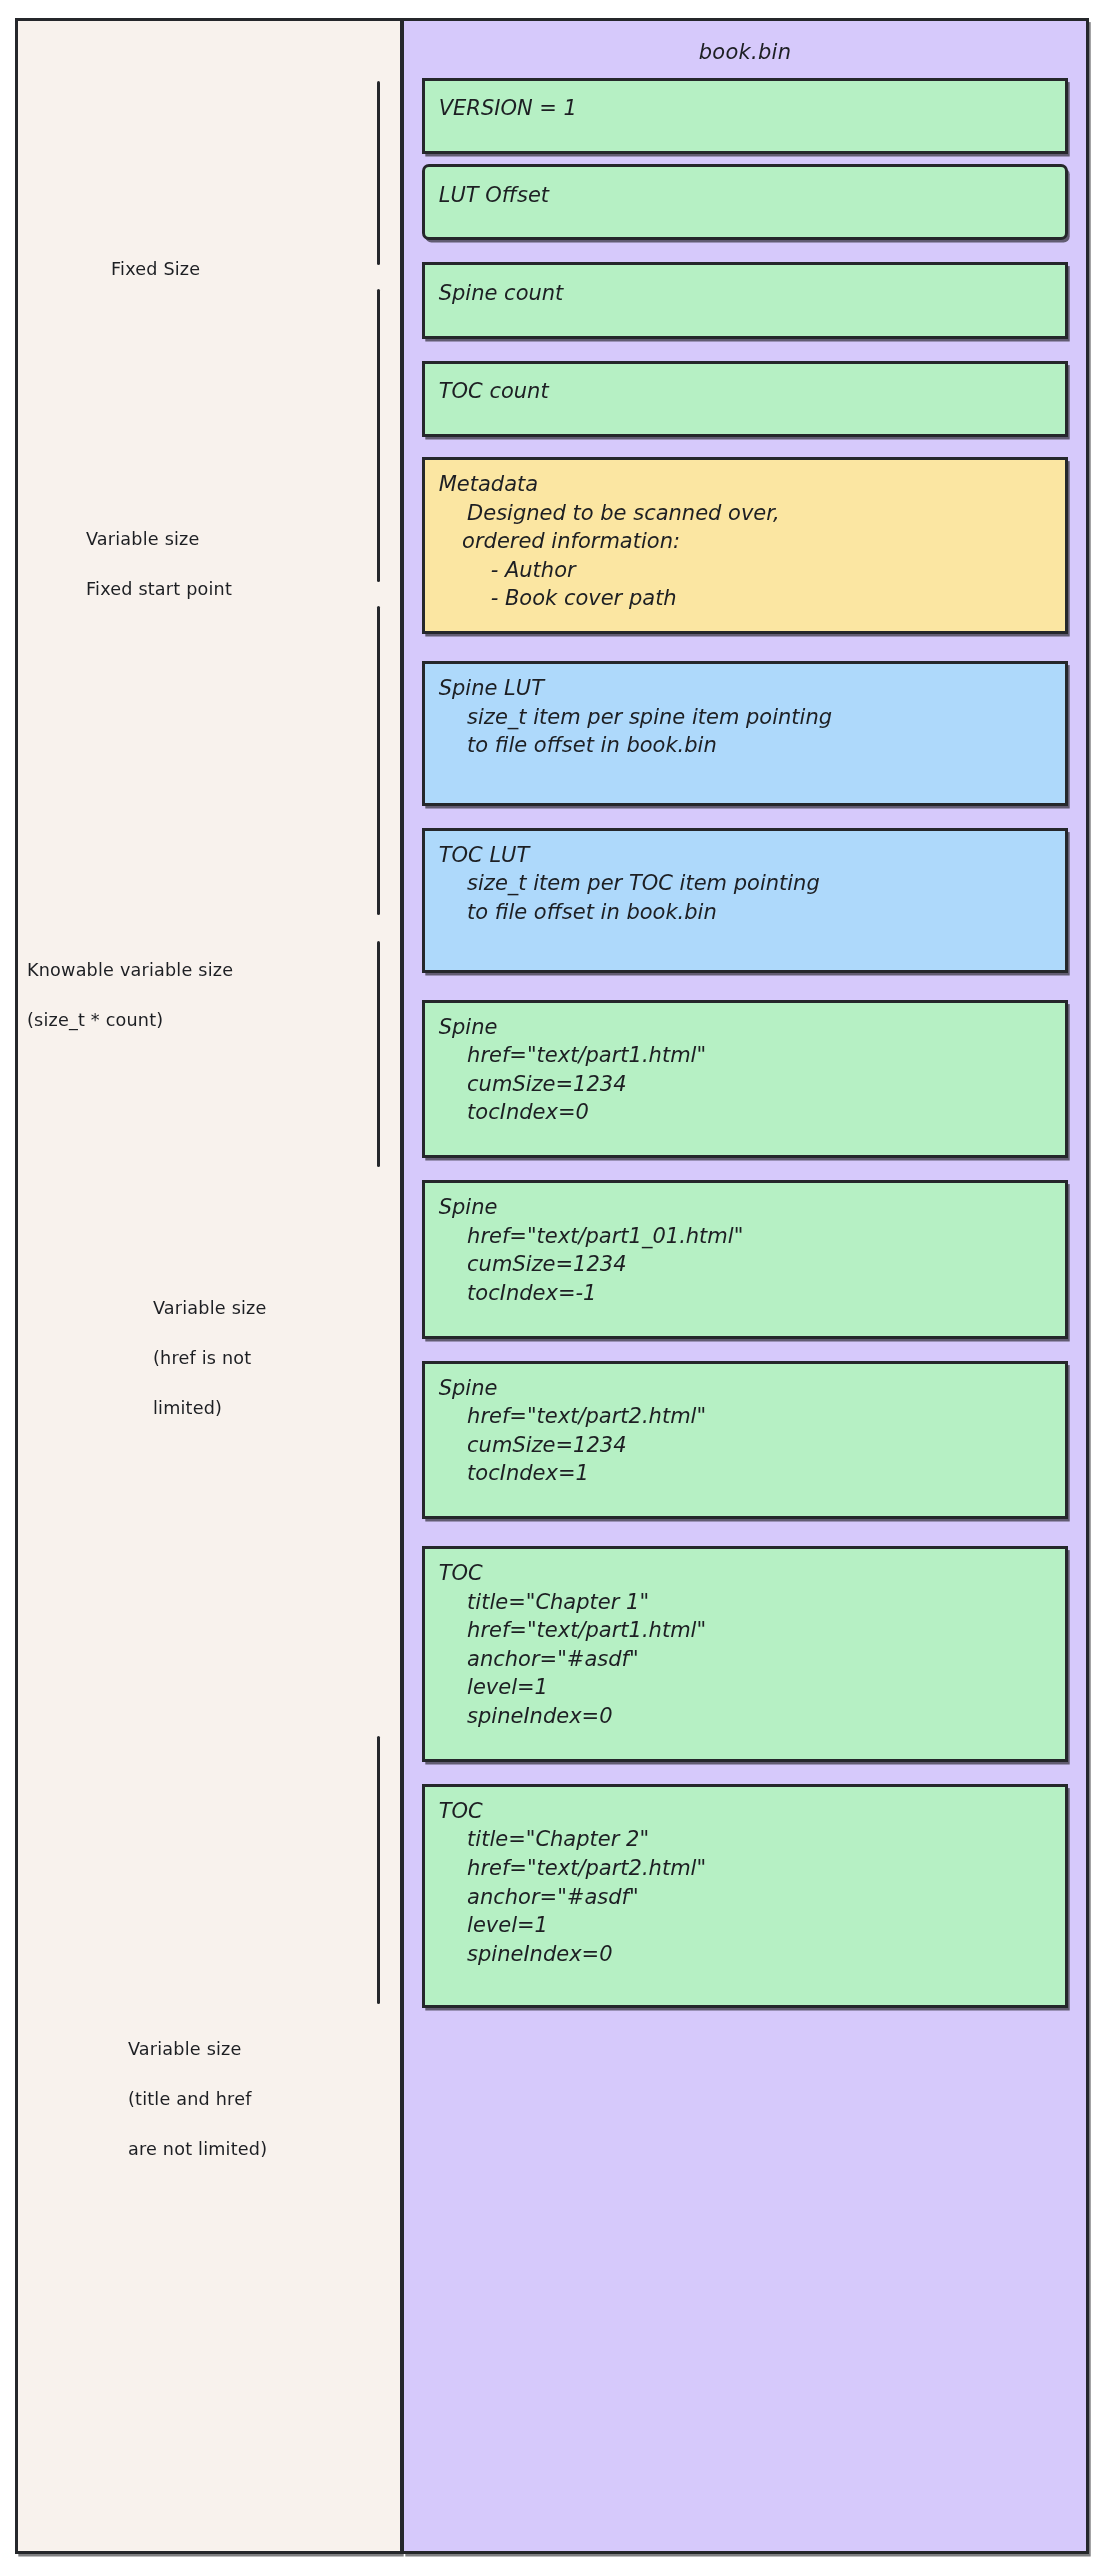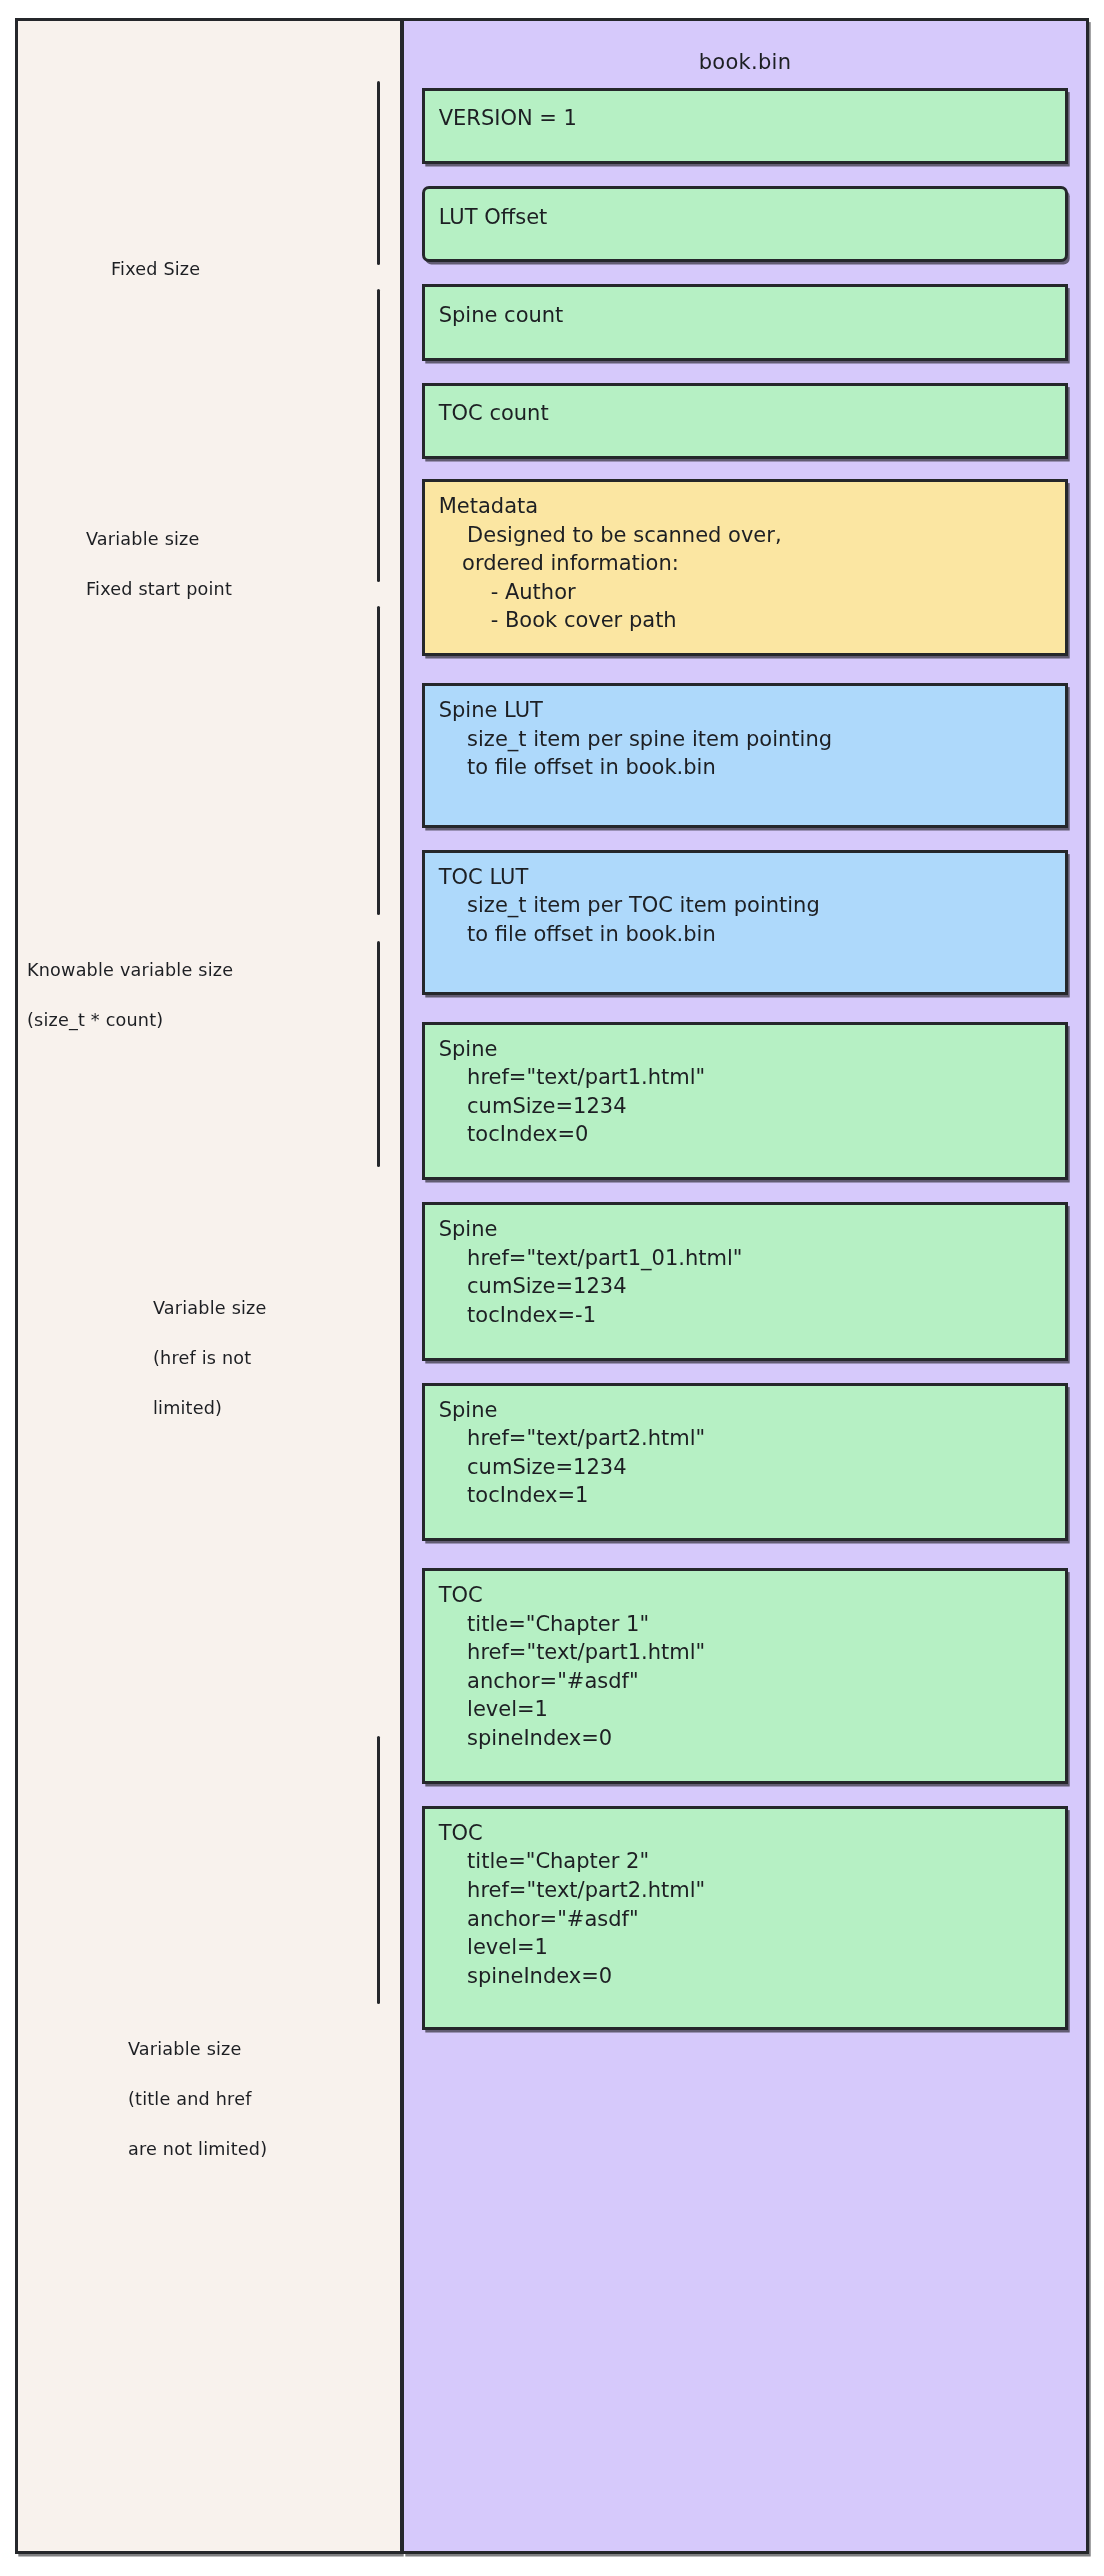--- a/index.html
+++ b/index.html
@@ -59,21 +59,22 @@
 
   
   .file-col {
     position: relative;
     flex: 1;
     background: #d6c9fb;
     border: 3.3px solid #25272b;
     border-left: 2.5px solid #25272b;
     box-sizing: border-box;
     box-shadow: 2.5px 3.3px 0 -0.8px rgba(20,20,24,0.55);
-    padding: 14px 15px;
+    padding: 4px 15px;
+    font-style: italic;
   }
 
   .file-title {
     text-align: center;
     font-size: 21px;
     color: #1d1f23;
     padding-top: 15px;
     padding-bottom: 13.4px;
     letter-spacing: 0.3px;
   }
@@ -143,21 +144,21 @@
       <span class="ln">Variable size</span>
       <span class="ln">(title and href</span>
       <span class="ln">are not limited)</span>
     </div>
   </div>
 
   <div class="file-col">
 
     <div class="file-title">book.bin</div>
 
-    <div class="rec green one-line" style="margin-bottom:22px;">
+    <div class="rec green one-line" style="margin-bottom:10px;">
       <span class="hdr">VERSION = 1</span>
     </div>
 
     <div class="rec green one-line" style="margin-bottom:22px;border-radius:7px;">
       <span class="hdr">LUT Offset</span>
     </div>
 
     <div class="rec green one-line" style="margin-bottom:22px;">
       <span class="hdr">Spine count</span>
     </div>

